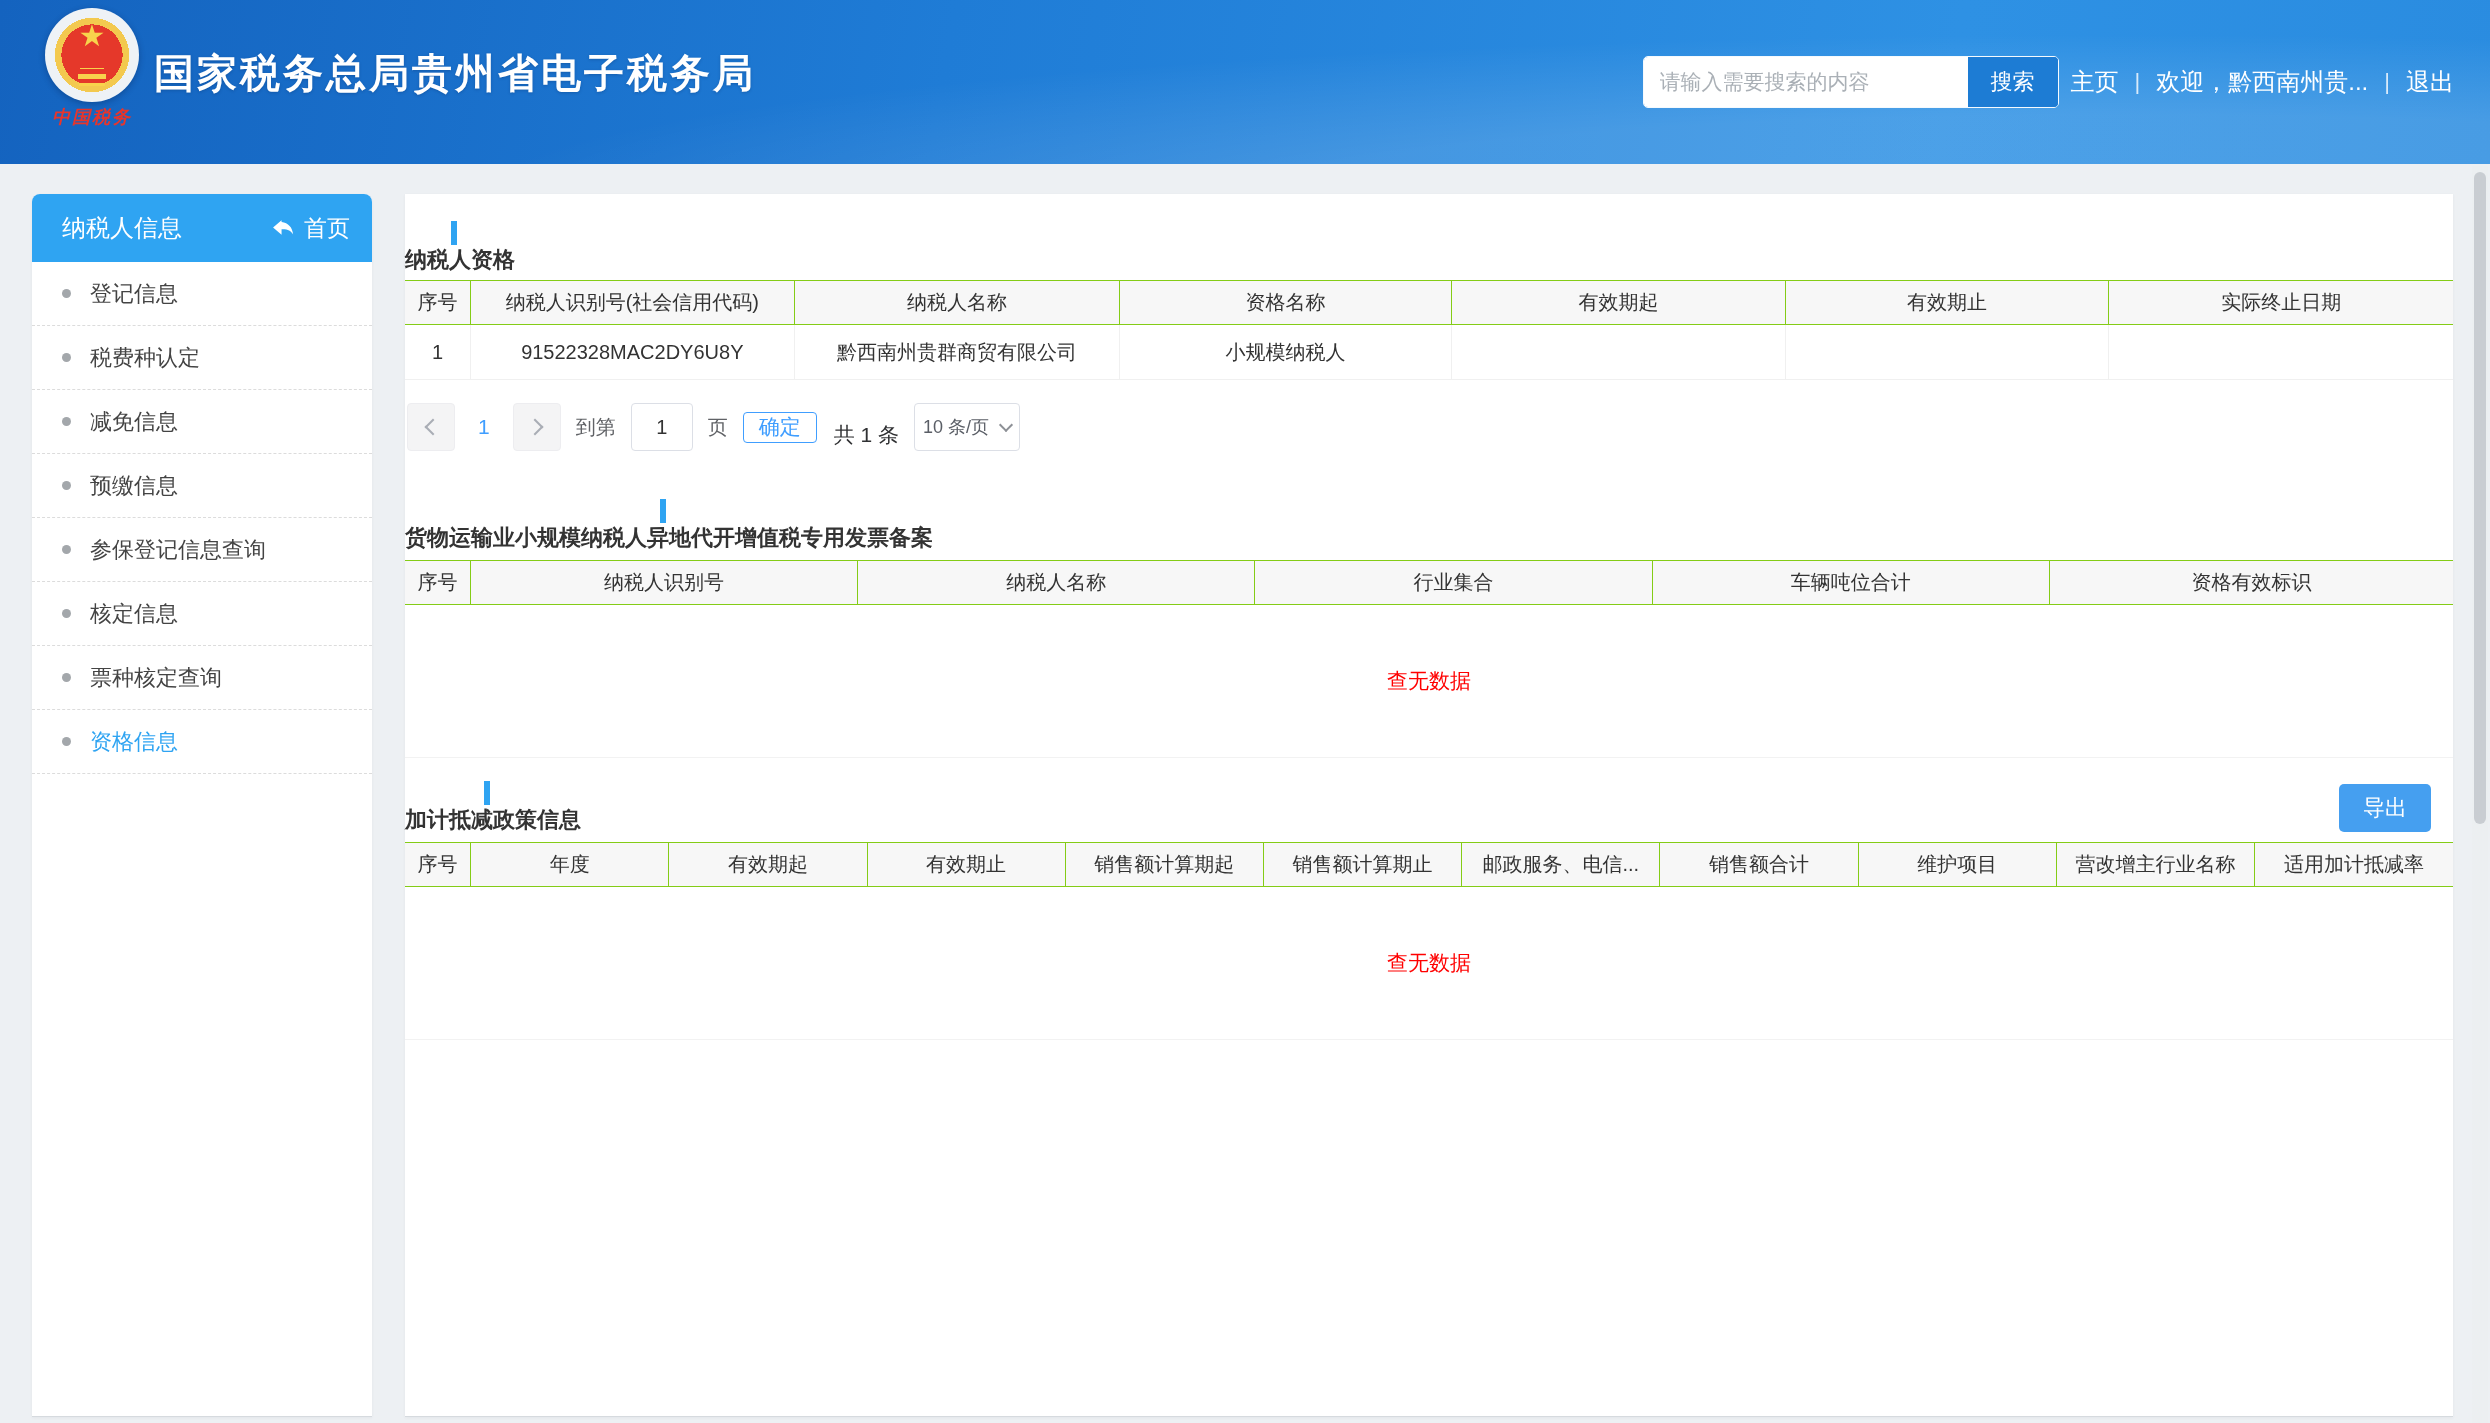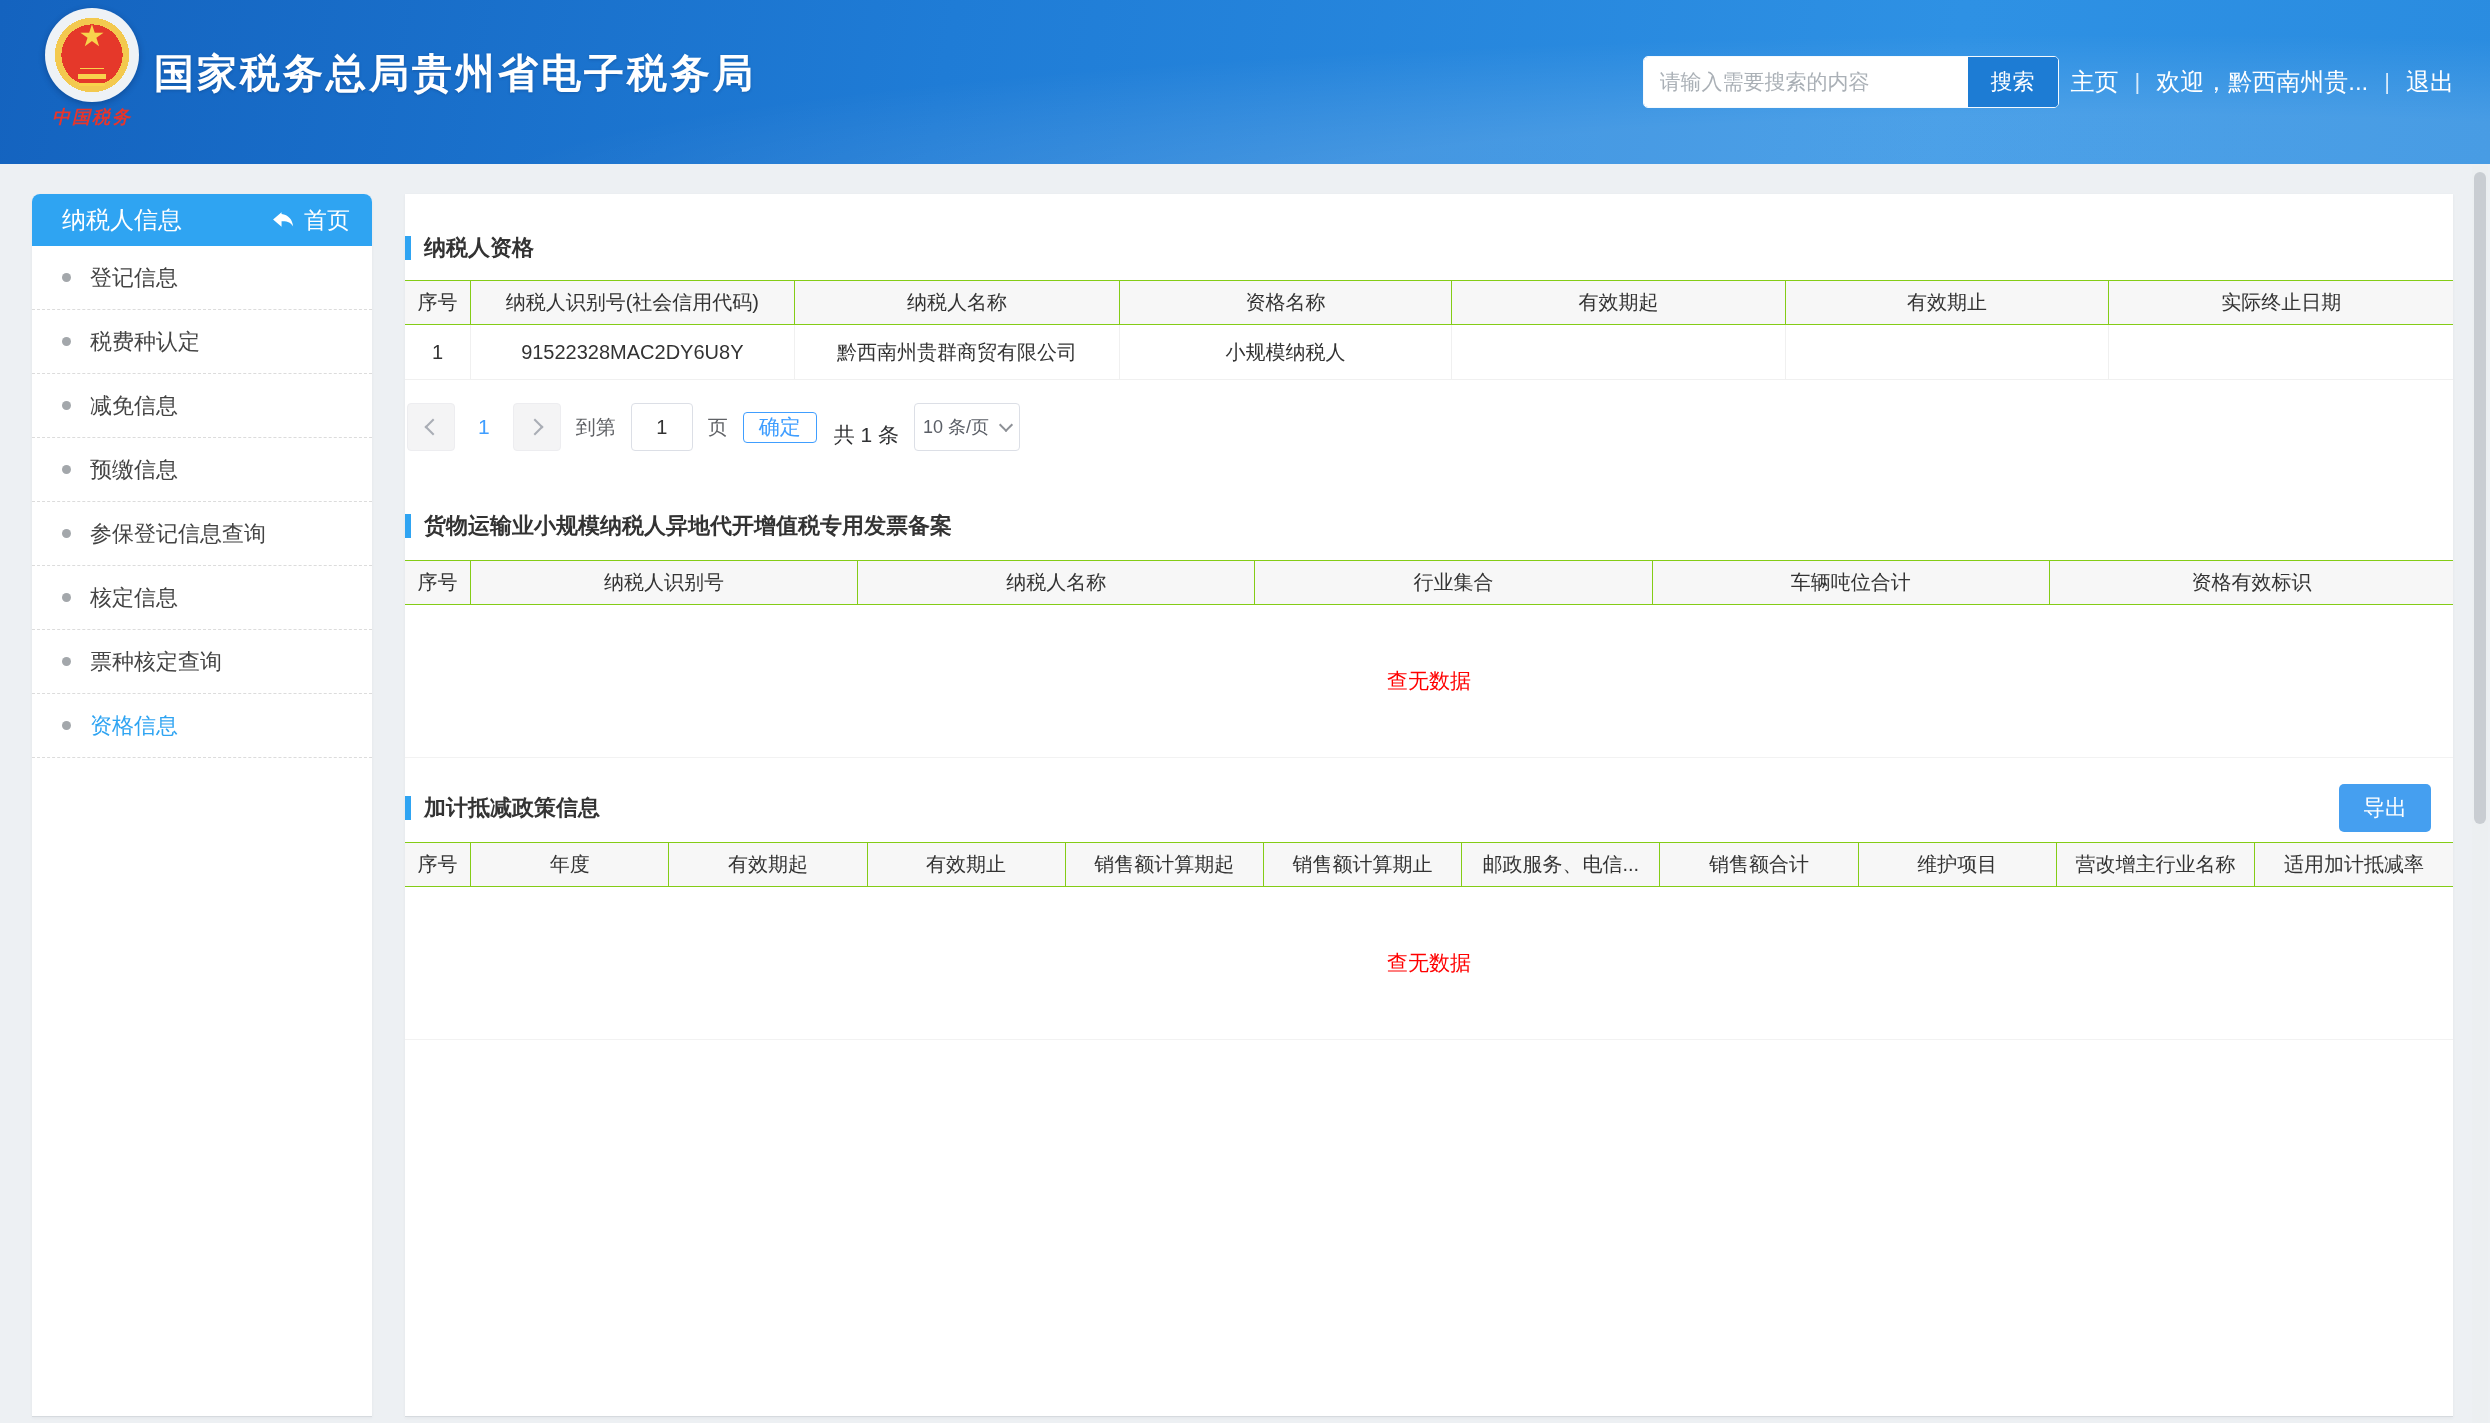--- a/index.html
+++ b/index.html
@@ -61,39 +61,39 @@
   
   .sb-track{position:absolute;right:2px;top:166px;bottom:0;width:16px;background:#eceff1;}
   .sb-thumb{position:absolute;left:2px;right:2px;top:6px;height:652px;background:#c9cdd2;border-radius:8px;}
   
   .sidebar{
     position:absolute;left:32px;top:194px;width:340px;bottom:6px;
     background:#fff;border-radius:8px 8px 0 0;border-bottom:1px solid #d6dade;
     box-shadow:0 1px 3px rgba(60,70,90,.06);
   }
   .sidebar-header{
-    height:52px;background:#2fa4f2;border-radius:8px 8px 0 0;
+    height:68px;background:#2fa4f2;border-radius:8px 8px 0 0;
     display:flex;align-items:center;padding:0 22px 0 30px;color:#fff;
   }
   .sidebar-title{font-size:24px;flex:1;}
   .home-link{display:flex;align-items:center;gap:9px;font-size:23px;cursor:pointer;}
   .menu-item{
     height:63px;display:flex;align-items:center;padding-left:30px;
     border-bottom:1px dashed #dcdcdc;font-size:22px;color:#444;cursor:pointer;
   }
   .menu-item .dot{width:9px;height:9px;border-radius:50%;background:#a3a7ab;margin-right:19px;flex:none;}
   .menu-item.active .menu-label{color:#2fa4f2;}
   
   .main{
     position:absolute;left:405px;top:194px;width:2048px;bottom:6px;
     background:#fff;border-bottom:1px solid #d6dade;
     box-shadow:0 1px 3px rgba(60,70,90,.06);
   }
   .sec-title-row{display:flex;align-items:center;height:48px;margin:0;}
-  .sec-title{display:flex;align-items:center;font-size:22px;font-weight:bold;color:#333;}
+  .sec-title{display:flex;align-items:center;font-size:22px;font-weight:bold;color:#333;flex-direction:column;}
   .accent-bar{width:6px;height:24px;background:#2fa4f2;margin-right:13px;flex:none;}
   .mt1{margin-top:30px;margin-bottom:8px;}
   .mt2{margin-top:52px;margin-bottom:10px;}
   .mt3{margin-top:26px;margin-bottom:10px;}
   .export-btn{
     margin-left:auto;margin-right:22px;width:92px;height:48px;
     background:#459ff0;color:#fff;font-size:22px;border:none;border-radius:5px;cursor:pointer;
     font-family:"Liberation Sans","DejaVu Sans",sans-serif;
   }
   table{width:100%;border-collapse:collapse;table-layout:fixed;}

